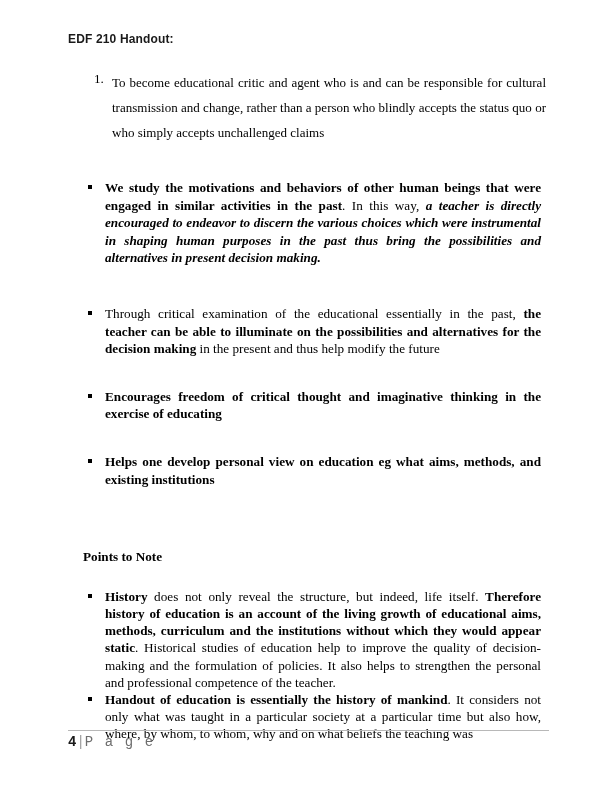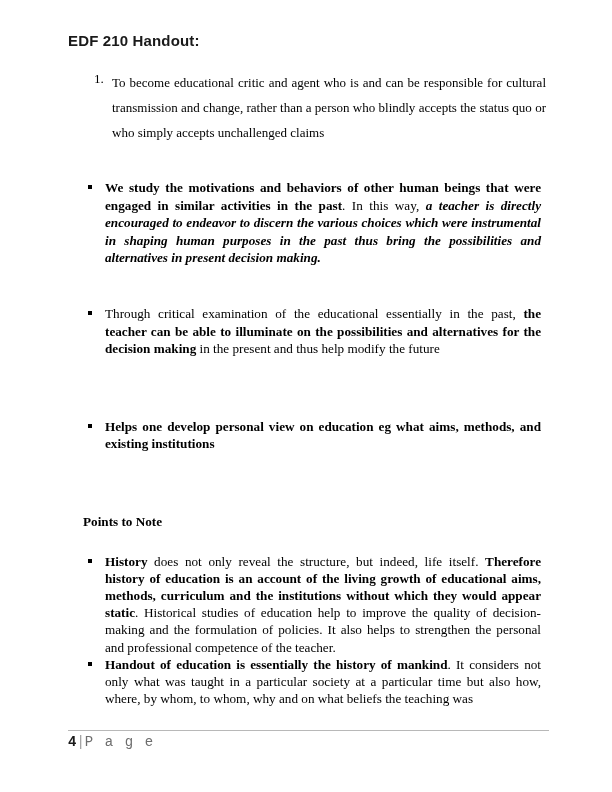--- a/index.html
+++ b/index.html
@@ -18,21 +18,21 @@
     box-sizing: border-box;
   }
 
   
   .doc-header {
     position: absolute;
     top: 32px;
     left: 68px;
     right: 60px;
     font-family: "Liberation Sans", "DejaVu Sans", sans-serif;
-    font-size: 15px;
+    font-size: 12px;
     font-weight: bold;
     letter-spacing: 0.15px;
     color: #1a1a1a;
     line-height: 1.2;
   }
 
   
   .content {
     position: absolute;
     top: 70px;
@@ -163,20 +163,24 @@
 
     <div class="sp-38"></div>
 
     <div class="bullet-block">
       <span class="sq"></span>
       <span class="bullet-text"><span>Through critical examination of the educational essentially in the past, </span><b>the teacher can be able to illuminate on the possibilities and alternatives for the decision making</b><span> in the present and thus help modify the future</span></span>
     </div>
 
     <div class="sp-30"></div>
 
+    <div class="bullet-block">
+      <span class="sq"></span>
+      <span class="bullet-text"><b>Encourages freedom of critical thought and imaginative thinking in the exercise of educating</b></span>
+    </div>
 
     <div class="sp-30"></div>
 
     <div class="bullet-block">
       <span class="sq"></span>
       <span class="bullet-text"><b>Helps one develop personal view on education eg what aims, methods, and existing institutions</b></span>
     </div>
 
     <div class="sp-30"></div>
 

